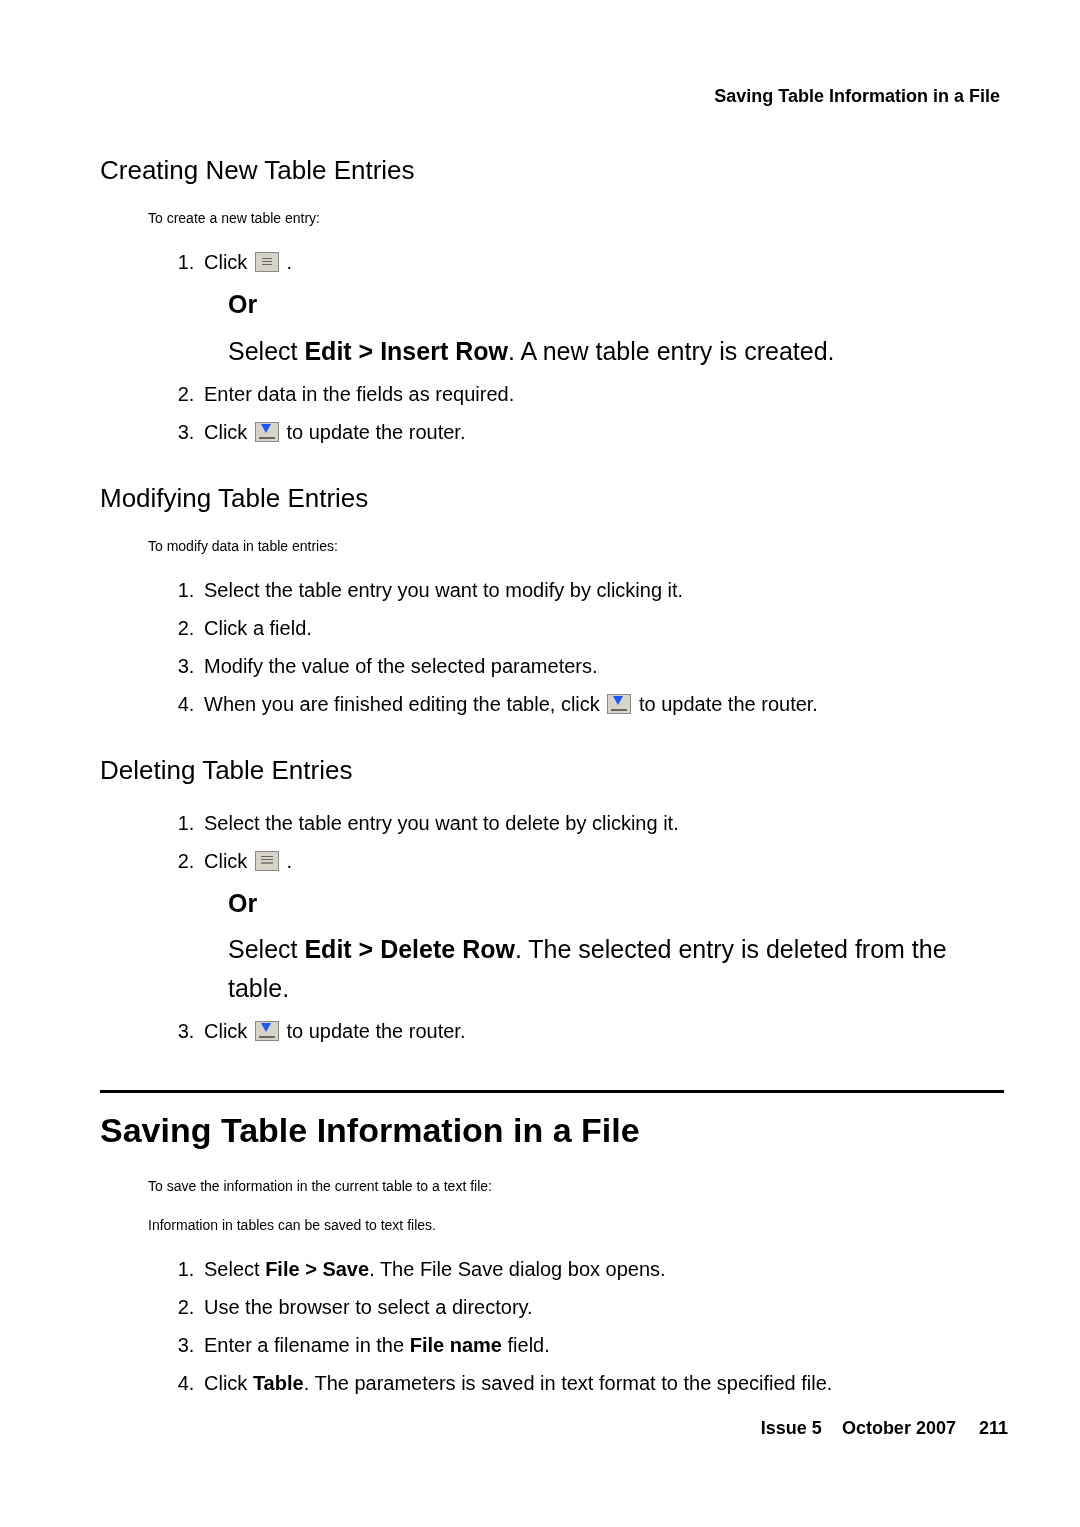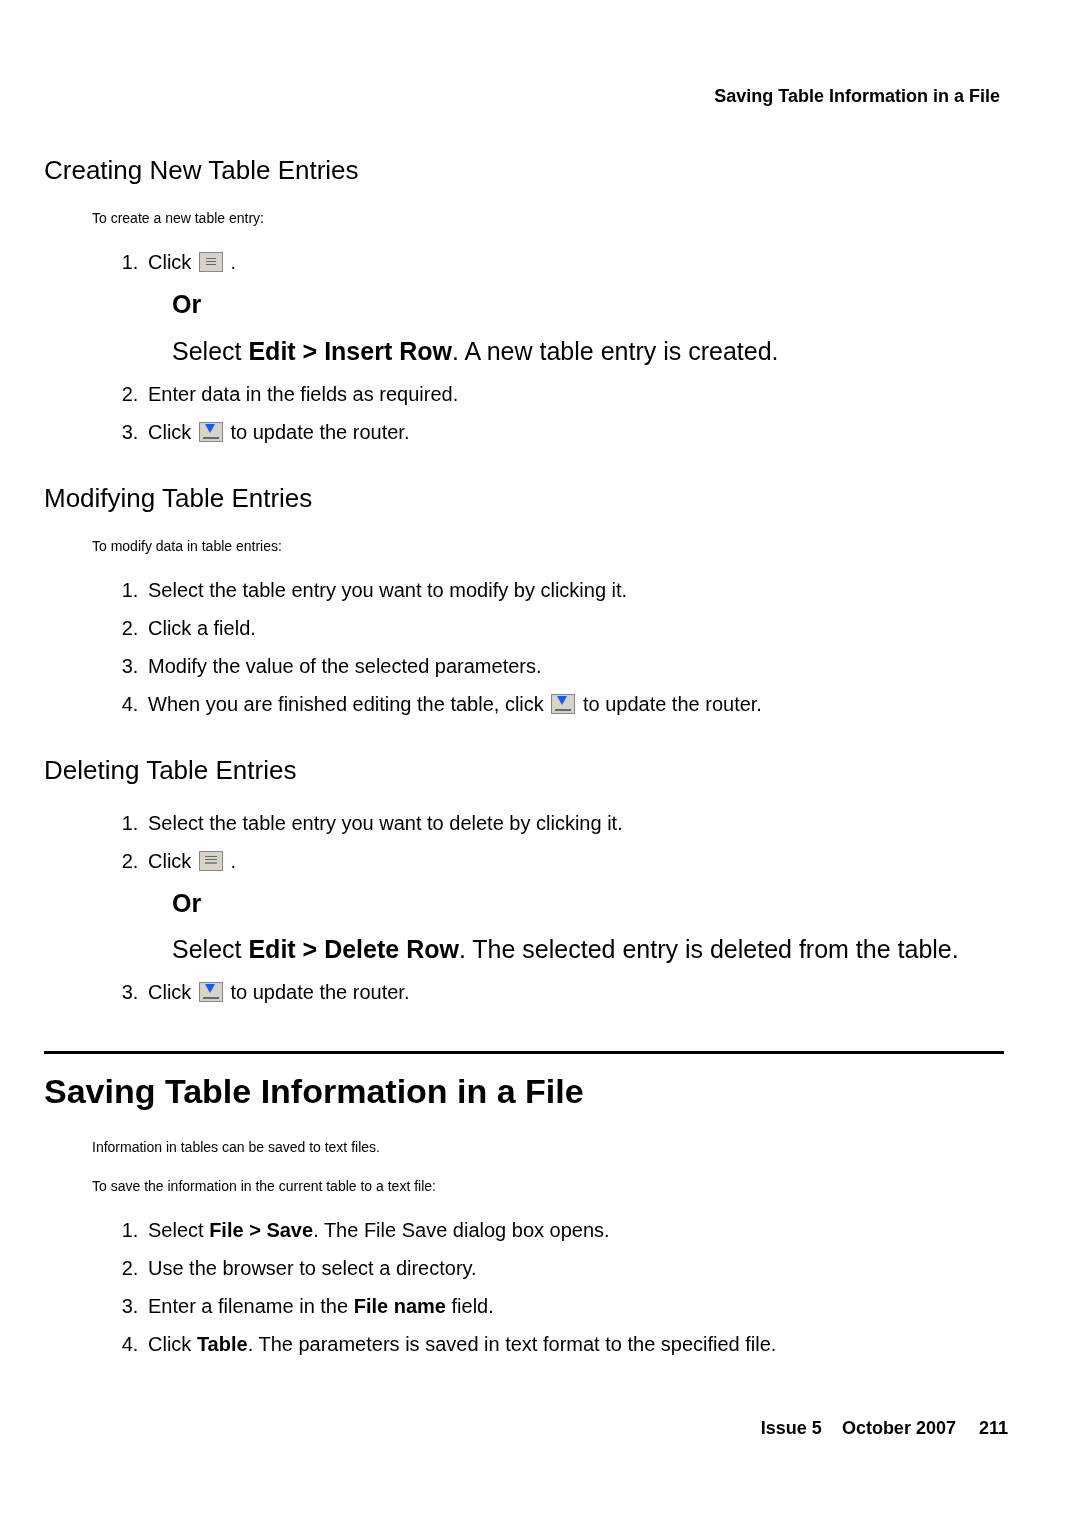--- a/index.html
+++ b/index.html
@@ -4,21 +4,21 @@
 <style>
   html,body{margin:0;padding:0;background:#fff}
   body{
     font-family:Arial,Helvetica,sans-serif;
     color:#000;
     width:1080px;
     min-height:1527px;
     position:relative;
   }
   .page{
-    padding:86px 76px 0 44px;
+    padding:86px 76px 0 100px;
   }
   .running-head{
     text-align:right;
     font-weight:700;
     font-size:18px;
     margin:0 4px 48px 0;
   }
   h2{
     font-size:26px;
     font-weight:400;
@@ -158,22 +158,22 @@
     </li>
     <li>
       <span>Click </span>
       <span class="icon-btn download"></span>
       <span> to update the router.</span>
     </li>
   </ol>
 
   <hr class="section-rule">
   <h1>Saving Table Information in a File</h1>
+  <p class="intro">To save the information in the current table to a text file:</p>
   <p class="intro">Information in tables can be saved to text files.</p>
-  <p class="intro">To save the information in the current table to a text file:</p>
   <ol>
     <li>
       <span>Select </span><span class="bold">File &gt; Save</span><span>. The File Save dialog box opens.</span>
     </li>
     <li>Use the browser to select a directory.</li>
     <li>
       <span>Enter a filename in the </span><span class="bold">File name</span><span> field.</span>
     </li>
     <li>
       <span>Click </span><span class="bold">Table</span><span>. The parameters is saved in text format to the specified file.</span>

